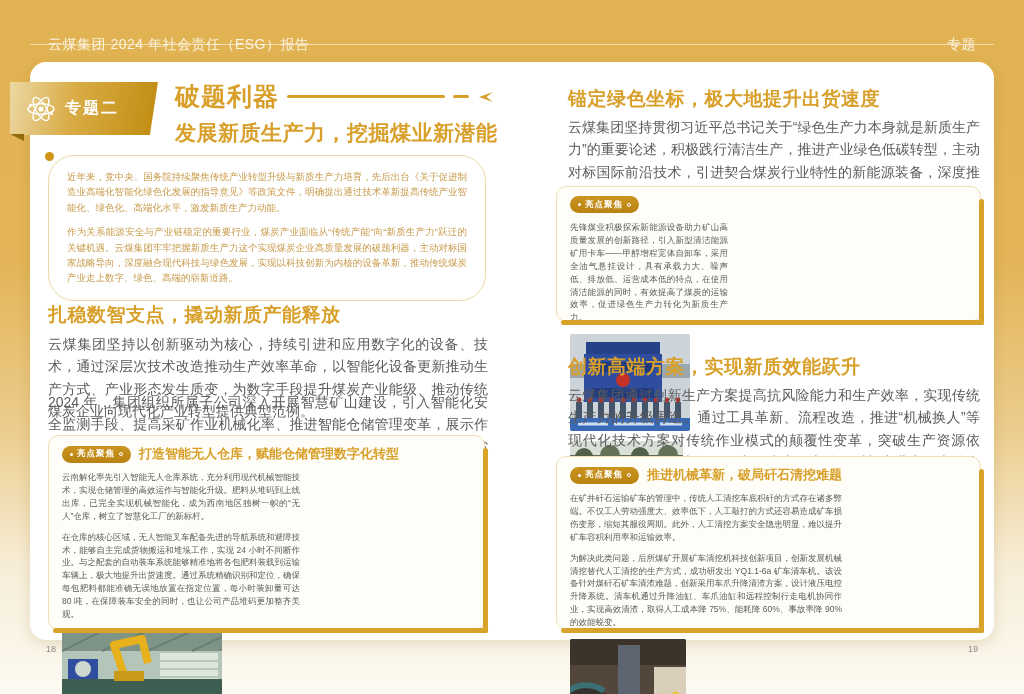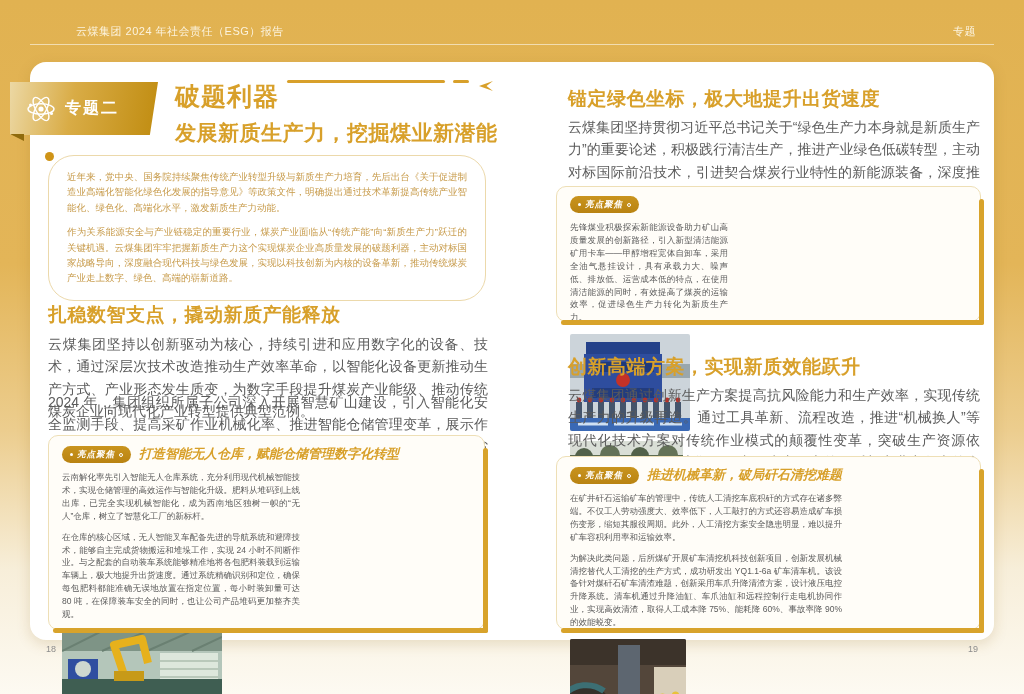--- a/index.html
+++ b/index.html
@@ -2,21 +2,21 @@
 <html><head>
 <meta charset="utf-8">
 <style>
   * { margin:0; padding:0; box-sizing:border-box; }
   html,body { width:1024px; height:694px; overflow:hidden; }
   body {
     font-family:"Liberation Sans","DejaVu Sans",sans-serif;
     background:linear-gradient(180deg,#e1b251 0%,#e3b558 38%,#eccd8e 62%,#f7eed9 82%,#fdfaf2 100%);
     position:relative;
   }
-  .hdr-text { position:absolute; top:24px; font-size:11px; letter-spacing:.5px; color:rgba(255,252,240,.88);margin-left:28px; }
+  .hdr-text { position:absolute; top:36px; font-size:14px; letter-spacing:.5px; color:rgba(255,252,240,.88); }
   .hdr-left { left:48px; }
   .hdr-right { right:48px; }
   .hdr-line { position:absolute; top:44px; left:30px; right:30px; height:1px; background:rgba(255,255,255,.55); }
 
   .card {
     position:absolute; left:30px; top:62px; width:964px; height:578px;
     background:#ffffff; border-radius:16px;
     box-shadow:0 4px 14px rgba(140,100,20,.18);
   }
 
@@ -26,21 +26,21 @@
     background:linear-gradient(100deg,#ecd8a4 0%,#d9ac46 42%,#c08c10 100%);
     clip-path:polygon(0 0,100% 0,94.5% 100%,0 100%);
     display:flex; align-items:center; gap:9px; padding-left:16px;
   }
   .ribbon-fold { position:absolute; left:-20px; top:72px; width:14px; height:7px;
     background:#8f6b0e; clip-path:polygon(0 0,100% 0,100% 100%); }
   .ribbon-label { color:#fff; font-size:16px; font-weight:700; letter-spacing:2px; }
 
   
   .titleblock { position:absolute; left:145px; top:18px; width:318px; }
-  .title-row1 { display:flex; align-items:flex-start; gap:8px; }
+  .title-row1 { display:flex; align-items:center; gap:8px; }
   .title-main { font-size:25px; font-weight:700; color:#d8a02a; letter-spacing:1px; white-space:nowrap; }
   .arrow-line { flex:1; height:2.5px; background:#d8a02a; border-radius:2px; }
   .arrow-line2 { width:16px; height:2.5px; background:#d8a02a; border-radius:2px; }
   .title-sub { font-size:21px; font-weight:700; color:#d8a02a; letter-spacing:.5px; margin-top:6px; white-space:nowrap; }
 
   
   .introbox {
     position:absolute; left:18px; top:93px; width:438px;
     border:1px solid #ecd9ab; border-radius:26px;
     padding:13px 18px 14px 18px;
@@ -60,21 +60,21 @@
     padding:9px 13px 10px 13px;
   }
   .hlbox::after { 
     content:""; position:absolute; right:-4px; top:12px; bottom:-4px; width:5px;
     background:#d8a32b; border-radius:3px;
   }
   .hlbox::before { 
     content:""; position:absolute; left:4px; right:-4px; bottom:-4px; height:5px;
     background:#d8a32b; border-radius:3px;
   }
-  .hl-header { display:flex; align-items:flex-end; gap:8px;font-style:italic; }
+  .hl-header { display:flex; align-items:center; gap:8px; }
   .hl-pill {
     display:inline-flex; align-items:center; gap:4px;
     background:linear-gradient(180deg,#c9941e,#b98312);
     border-radius:9px; padding:2.5px 8px;
   }
   .hl-pill .pd { width:3px; height:3px; border-radius:50%; background:#fff; }
   .hl-pill .pd.ring { background:transparent; border:1px solid #fff; width:4px; height:4px; }
   .hl-pill span.lbl { color:#fff; font-size:8.5px; font-weight:700; letter-spacing:1px; }
   .hl-title { font-size:13px; font-weight:700; color:#d8a02a; white-space:nowrap; }
   .hl-body { display:flex; gap:10px; margin-top:8px;flex-direction:column; }

